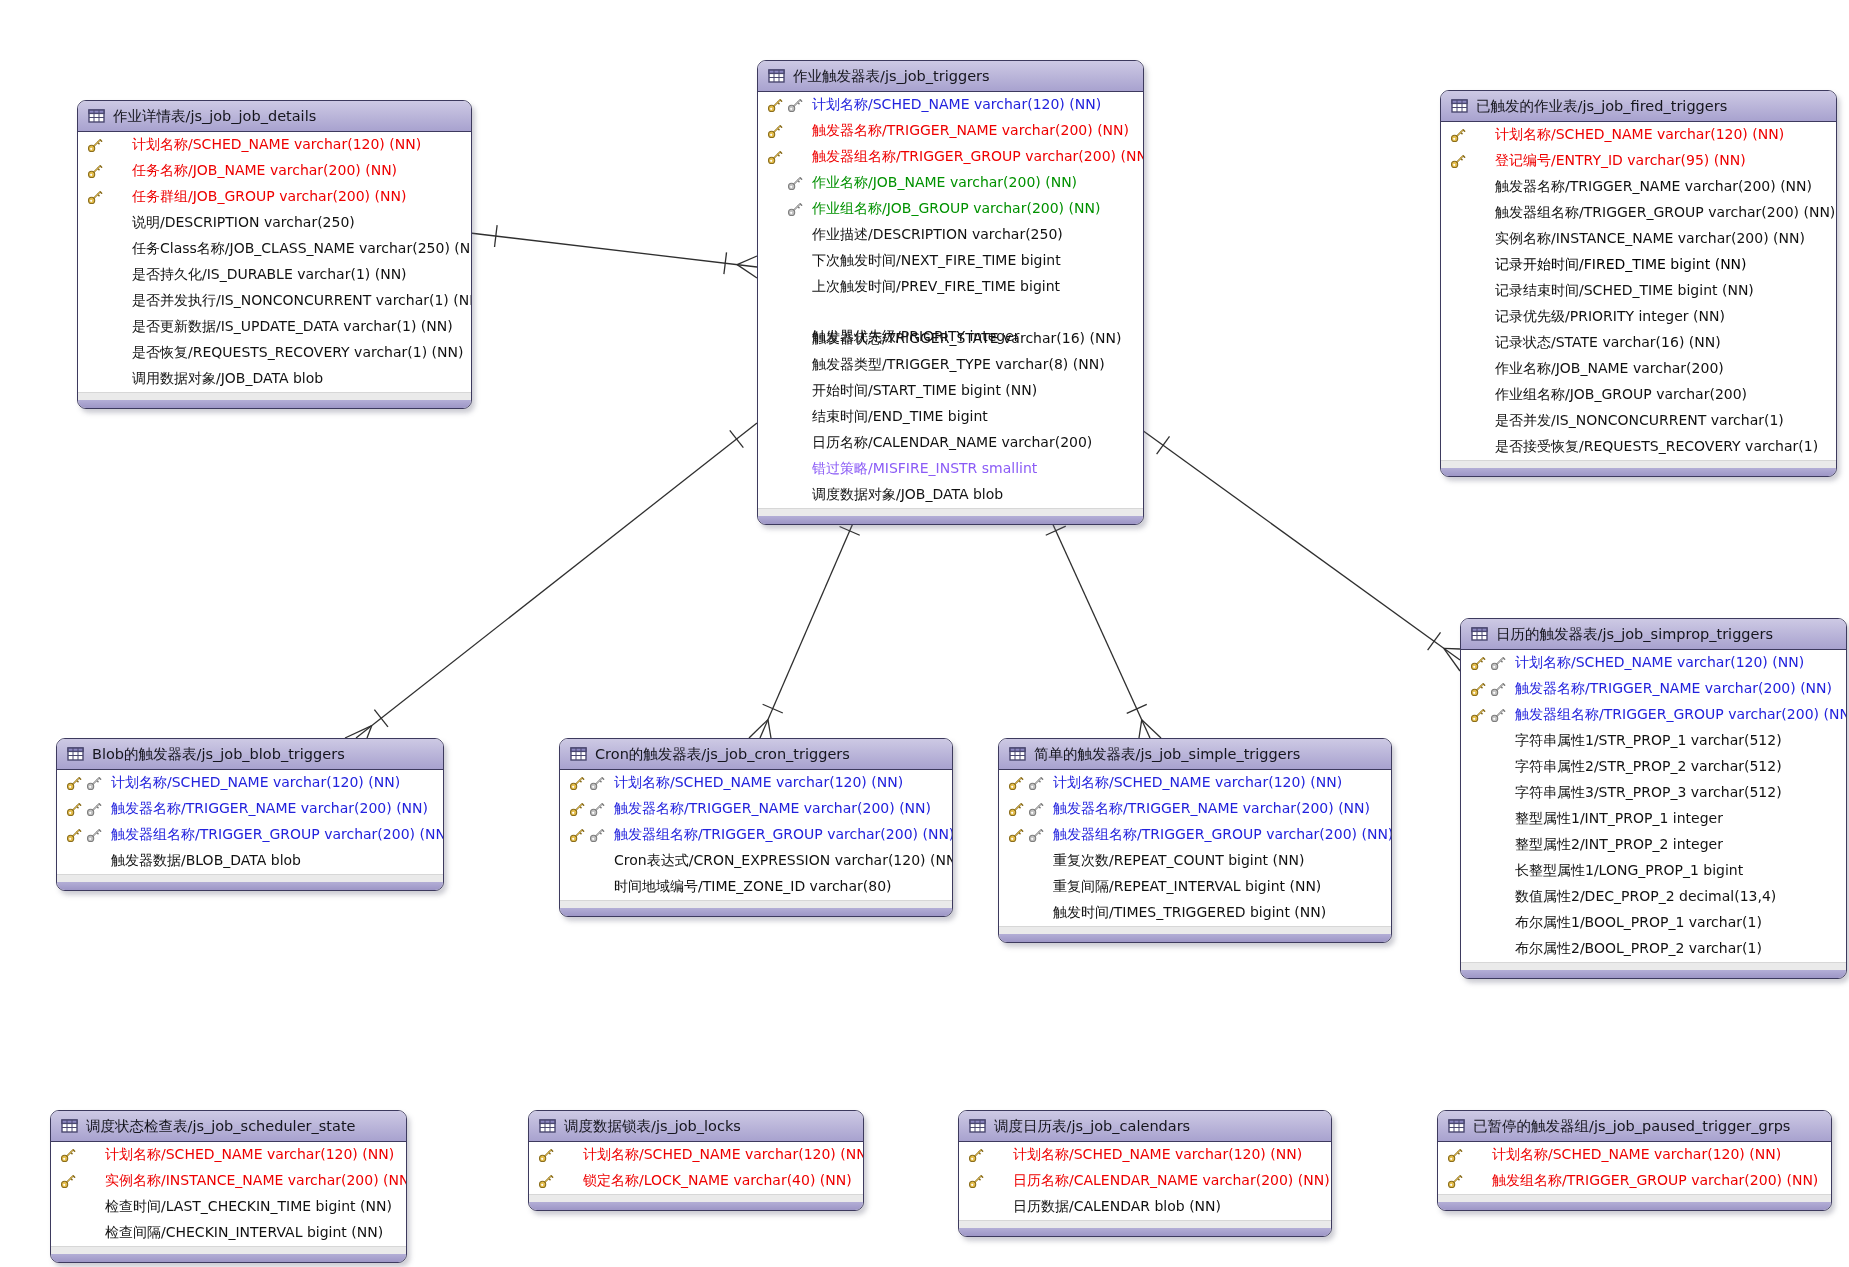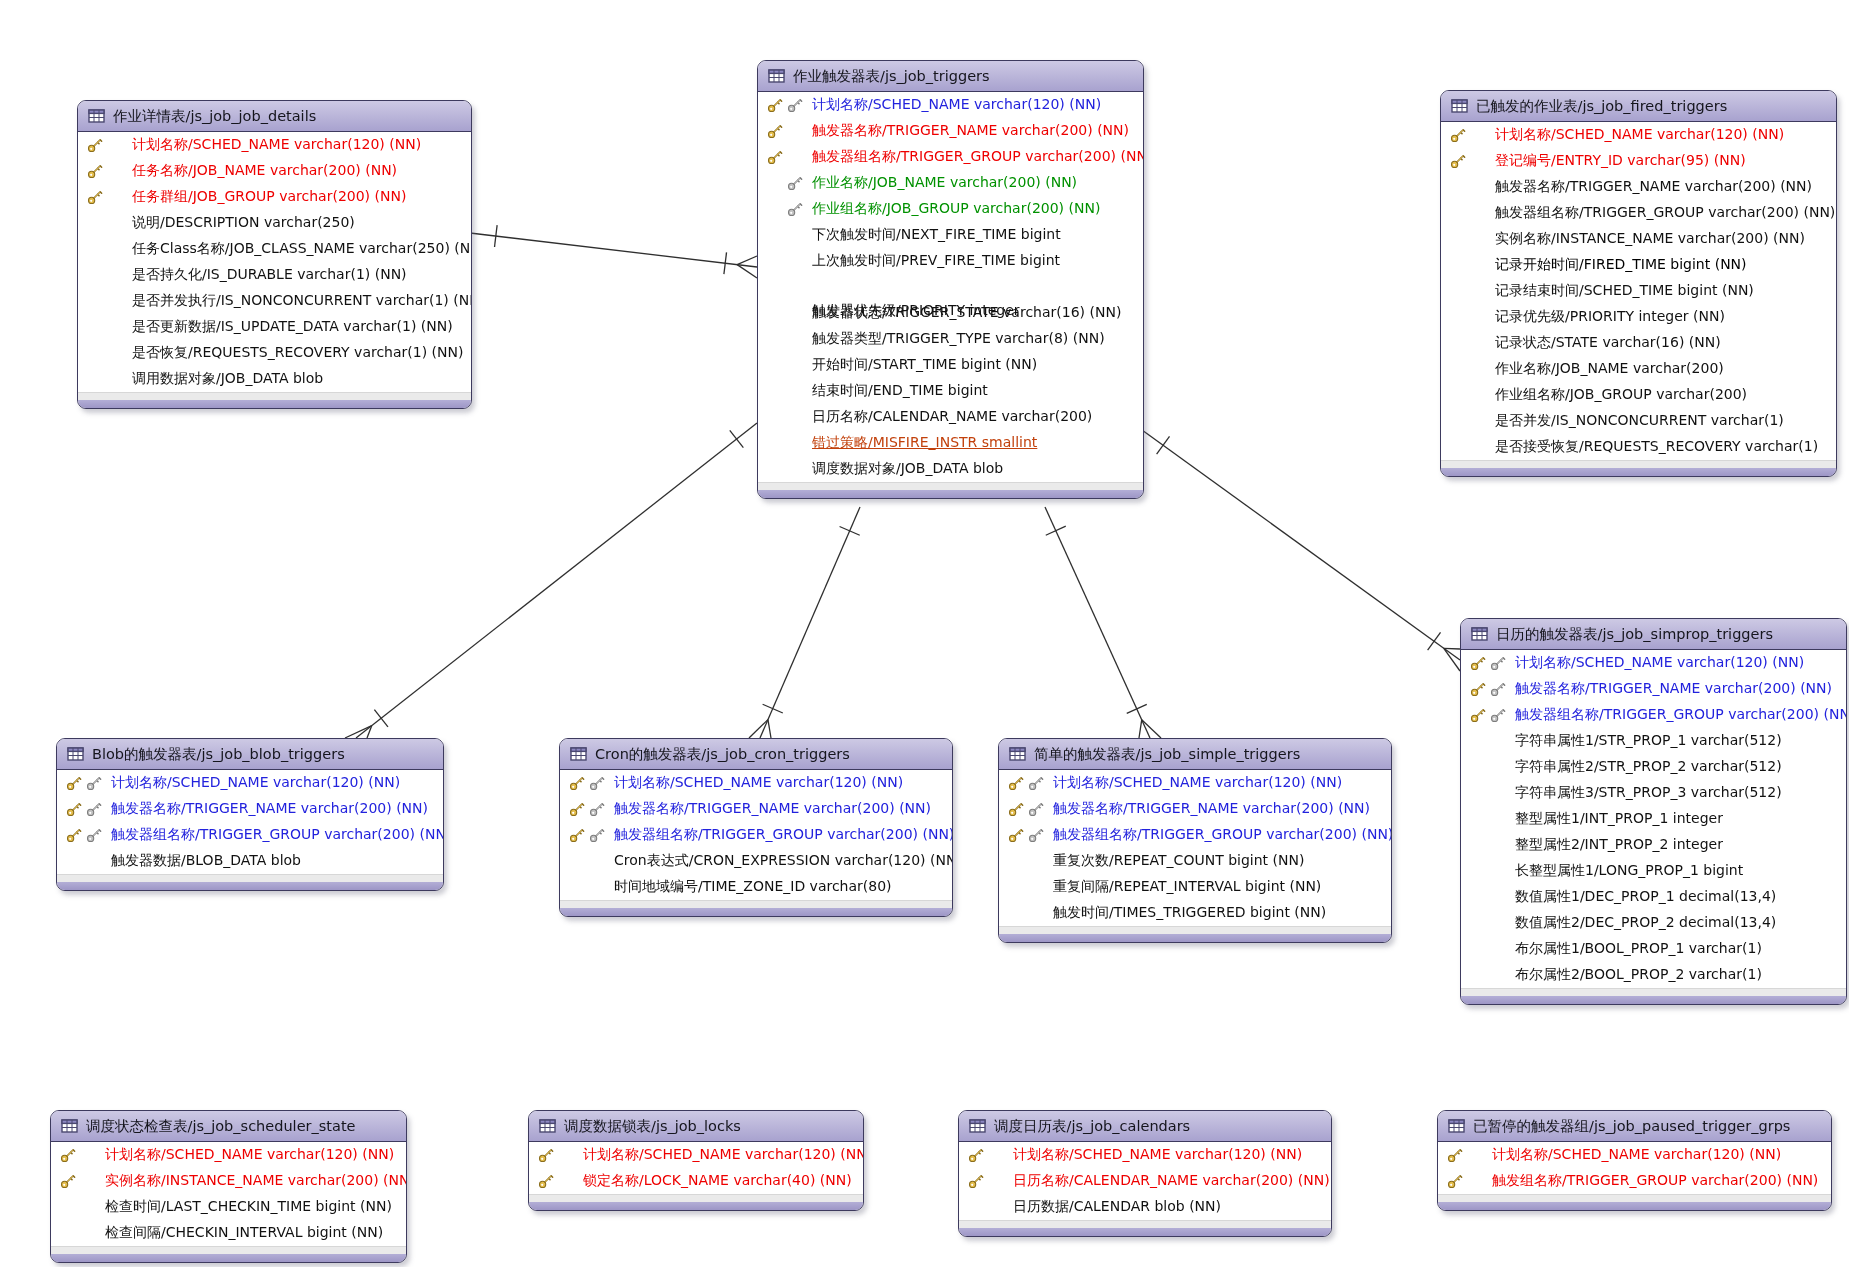--- a/index.html
+++ b/index.html
@@ -219,20 +219,25 @@
                 <circle cx="4.2" cy="11.8" r="1.1" fill="#ffffff" stroke="none"></circle>
                 <path d="M7 9 L13.2 2.8 M13.2 2.8 L14.6 4.2 M10.6 5.2 L12 6.6" fill="none" stroke="#7d7d7d" stroke-width="1.6" stroke-linecap="round"></path>
                 <path d="M7.2 8.8 L12.9 3.1" fill="none" stroke="#c0c0c0" stroke-width="0.8"></path>
               </svg>
             </span>
             <span class="ctext" style="color: rgb(0, 145, 0);">作业组名称/JOB_GROUP varchar(200) (NN)</span>
           </div>
           <div class="row">
             <span class="k"></span>
             <span class="k"></span>
+            <span class="ctext" style="color: rgb(17, 17, 17);">作业描述/DESCRIPTION varchar(250)</span>
+          </div>
+          <div class="row">
+            <span class="k"></span>
+            <span class="k"></span>
             <span class="ctext" style="color: rgb(17, 17, 17);">下次触发时间/NEXT_FIRE_TIME bigint</span>
           </div>
           <div class="row">
             <span class="k"></span>
             <span class="k"></span>
             <span class="ctext" style="color: rgb(17, 17, 17);">上次触发时间/PREV_FIRE_TIME bigint</span>
           </div>
           <div class="row">
             <span class="k"></span>
             <span class="k"></span>
@@ -259,21 +264,21 @@
             <span class="ctext" style="color: rgb(17, 17, 17);">结束时间/END_TIME bigint</span>
           </div>
           <div class="row">
             <span class="k"></span>
             <span class="k"></span>
             <span class="ctext" style="color: rgb(17, 17, 17);">日历名称/CALENDAR_NAME varchar(200)</span>
           </div>
           <div class="row">
             <span class="k"></span>
             <span class="k"></span>
-            <span class="ctext" style="color: #c2410c; text-decoration: underline;">错过策略/MISFIRE_INSTR smallint</span>
+            <span class="ctext" style="color: #8b5cf6;">错过策略/MISFIRE_INSTR smallint</span>
           </div>
           <div class="row">
             <span class="k"></span>
             <span class="k"></span>
             <span class="ctext" style="color: rgb(17, 17, 17);">调度数据对象/JOB_DATA blob</span>
           </div>
         </div>
         <div class="ft1"></div>
         <div class="ft2"></div>
       </div>
@@ -702,25 +707,20 @@
           </div>
           <div class="row">
             <span class="k"></span>
             <span class="k"></span>
             <span class="ctext" style="color: rgb(17, 17, 17);">整型属性2/INT_PROP_2 integer</span>
           </div>
           <div class="row">
             <span class="k"></span>
             <span class="k"></span>
             <span class="ctext" style="color: rgb(17, 17, 17);">长整型属性1/LONG_PROP_1 bigint</span>
-          </div>
-          <div class="row">
-            <span class="k"></span>
-            <span class="k"></span>
-            <span class="ctext" style="color: rgb(17, 17, 17);">数值属性1/DEC_PROP_1 decimal(13,4)</span>
           </div>
           <div class="row">
             <span class="k"></span>
             <span class="k"></span>
             <span class="ctext" style="color: rgb(17, 17, 17);">数值属性2/DEC_PROP_2 decimal(13,4)</span>
           </div>
           <div class="row">
             <span class="k"></span>
             <span class="k"></span>
             <span class="ctext" style="color: rgb(17, 17, 17);">布尔属性1/BOOL_PROP_1 varchar(1)</span>

